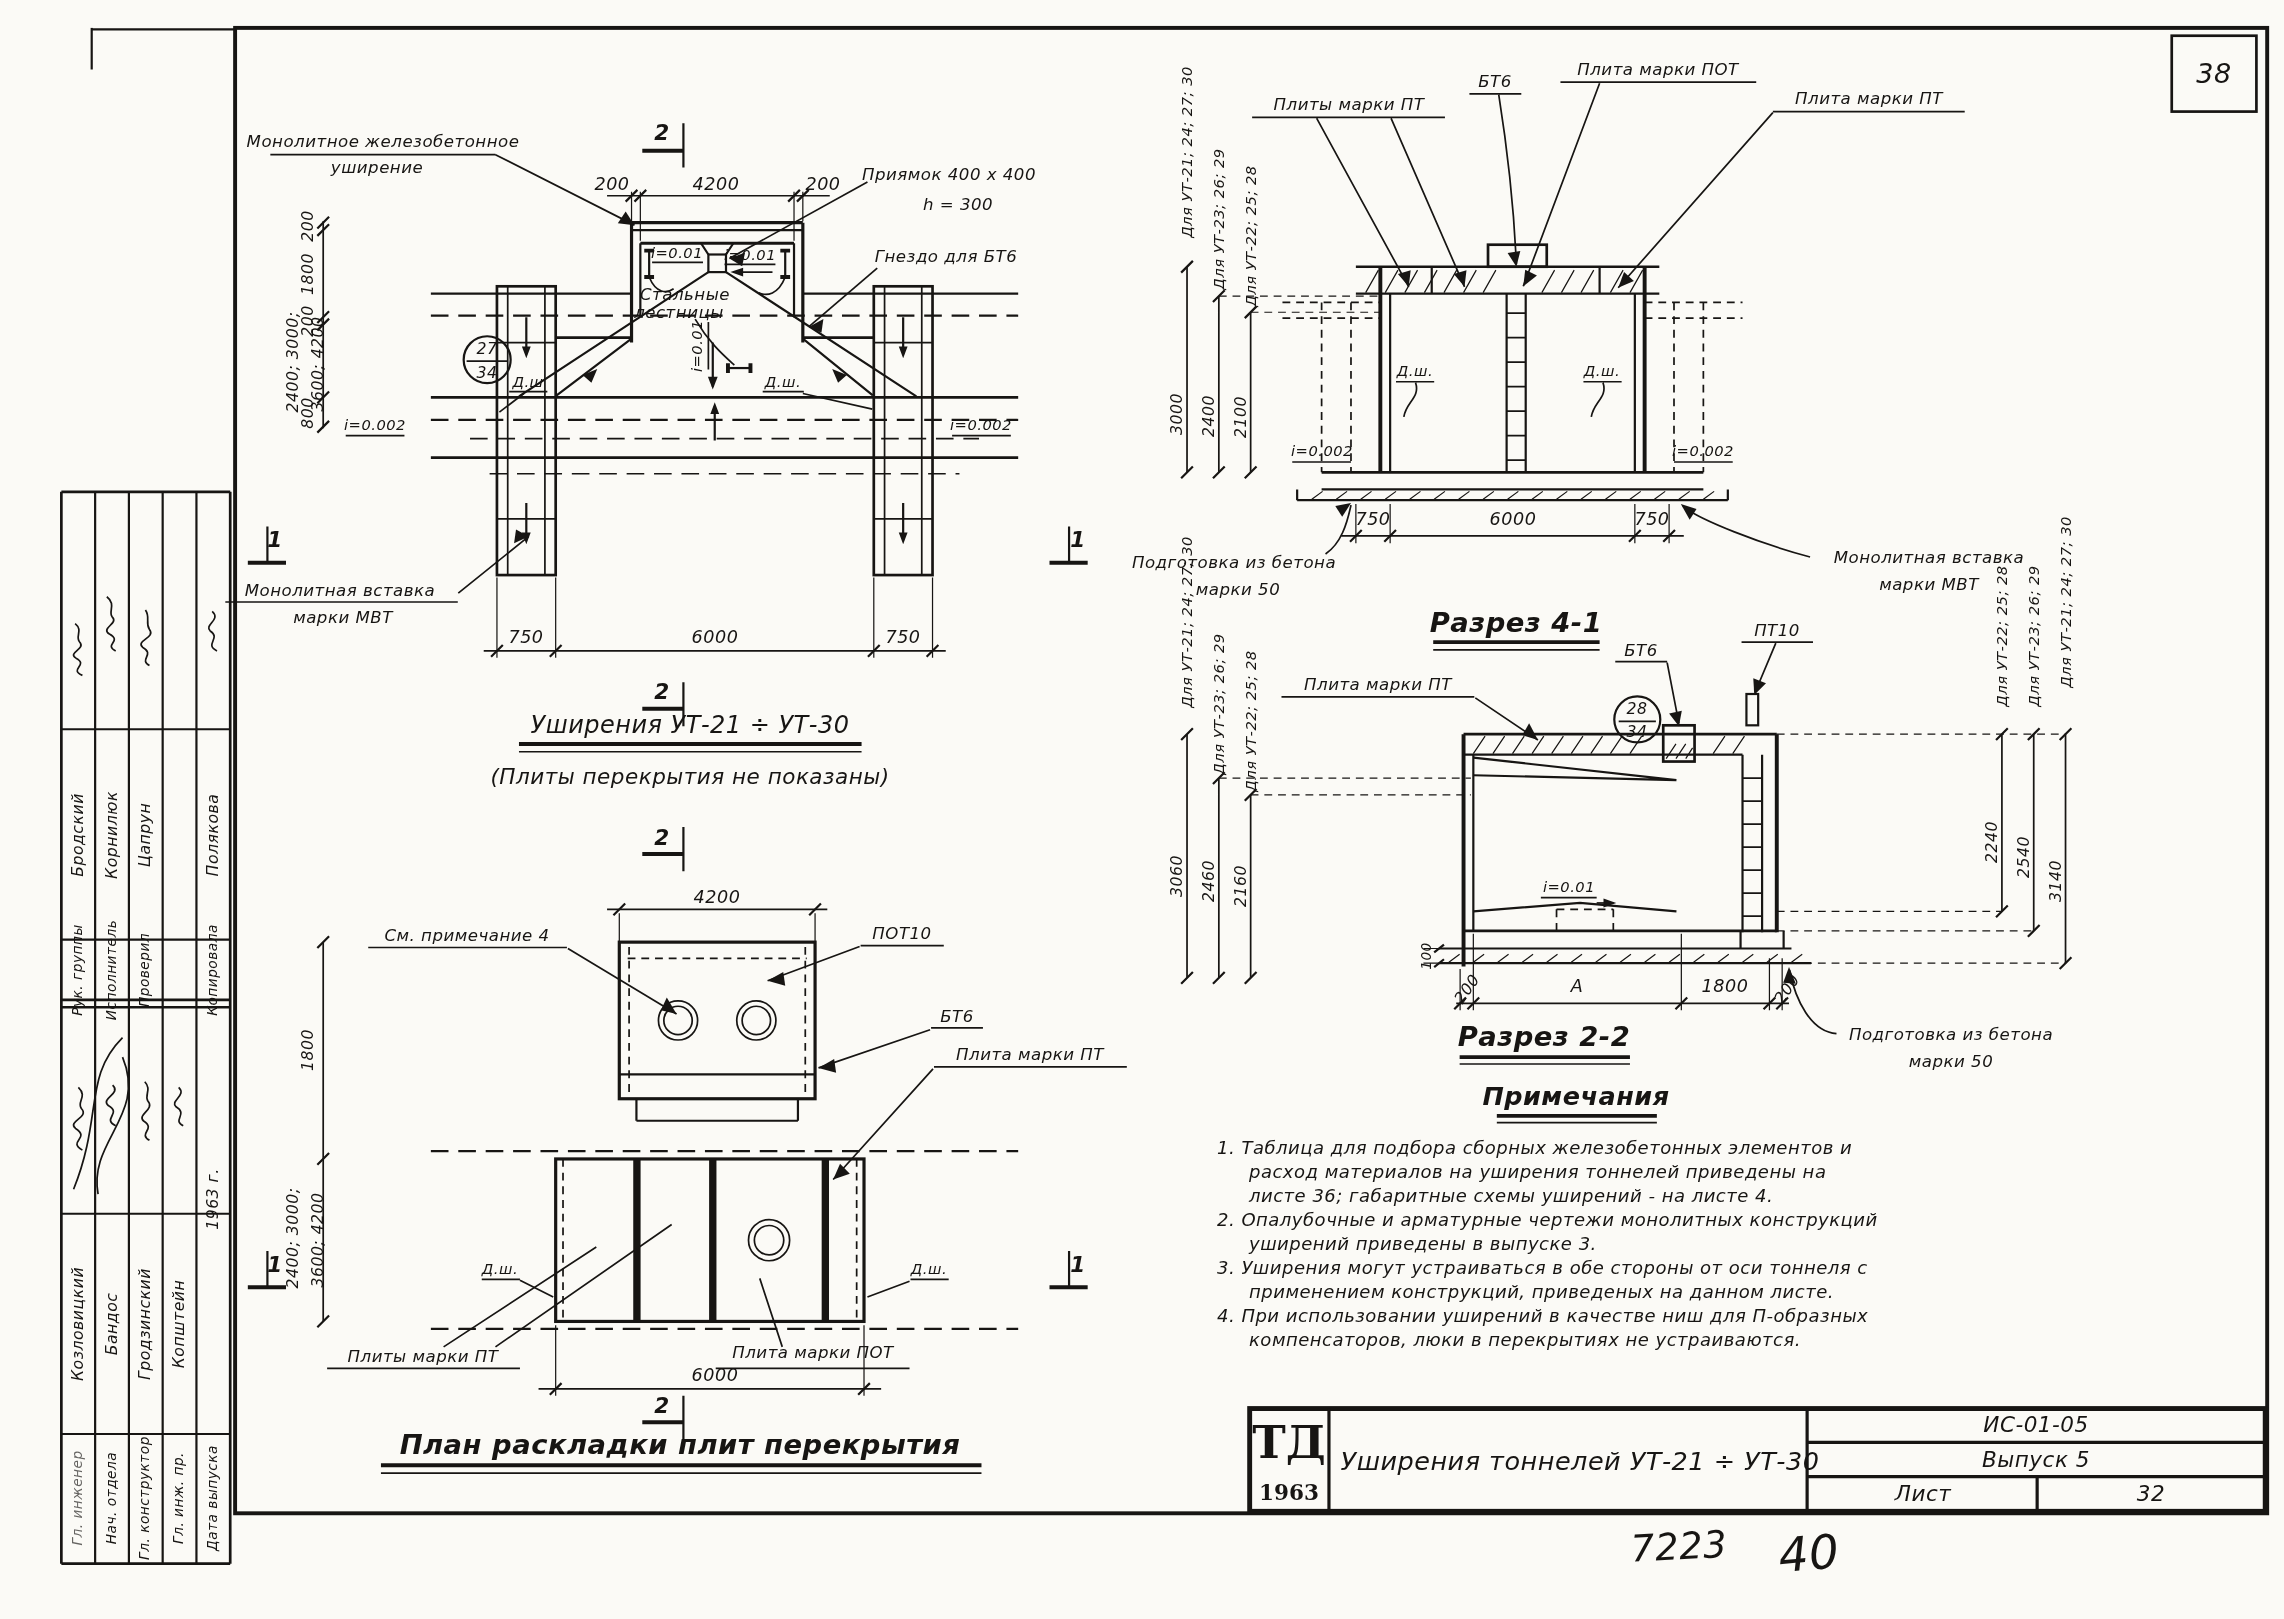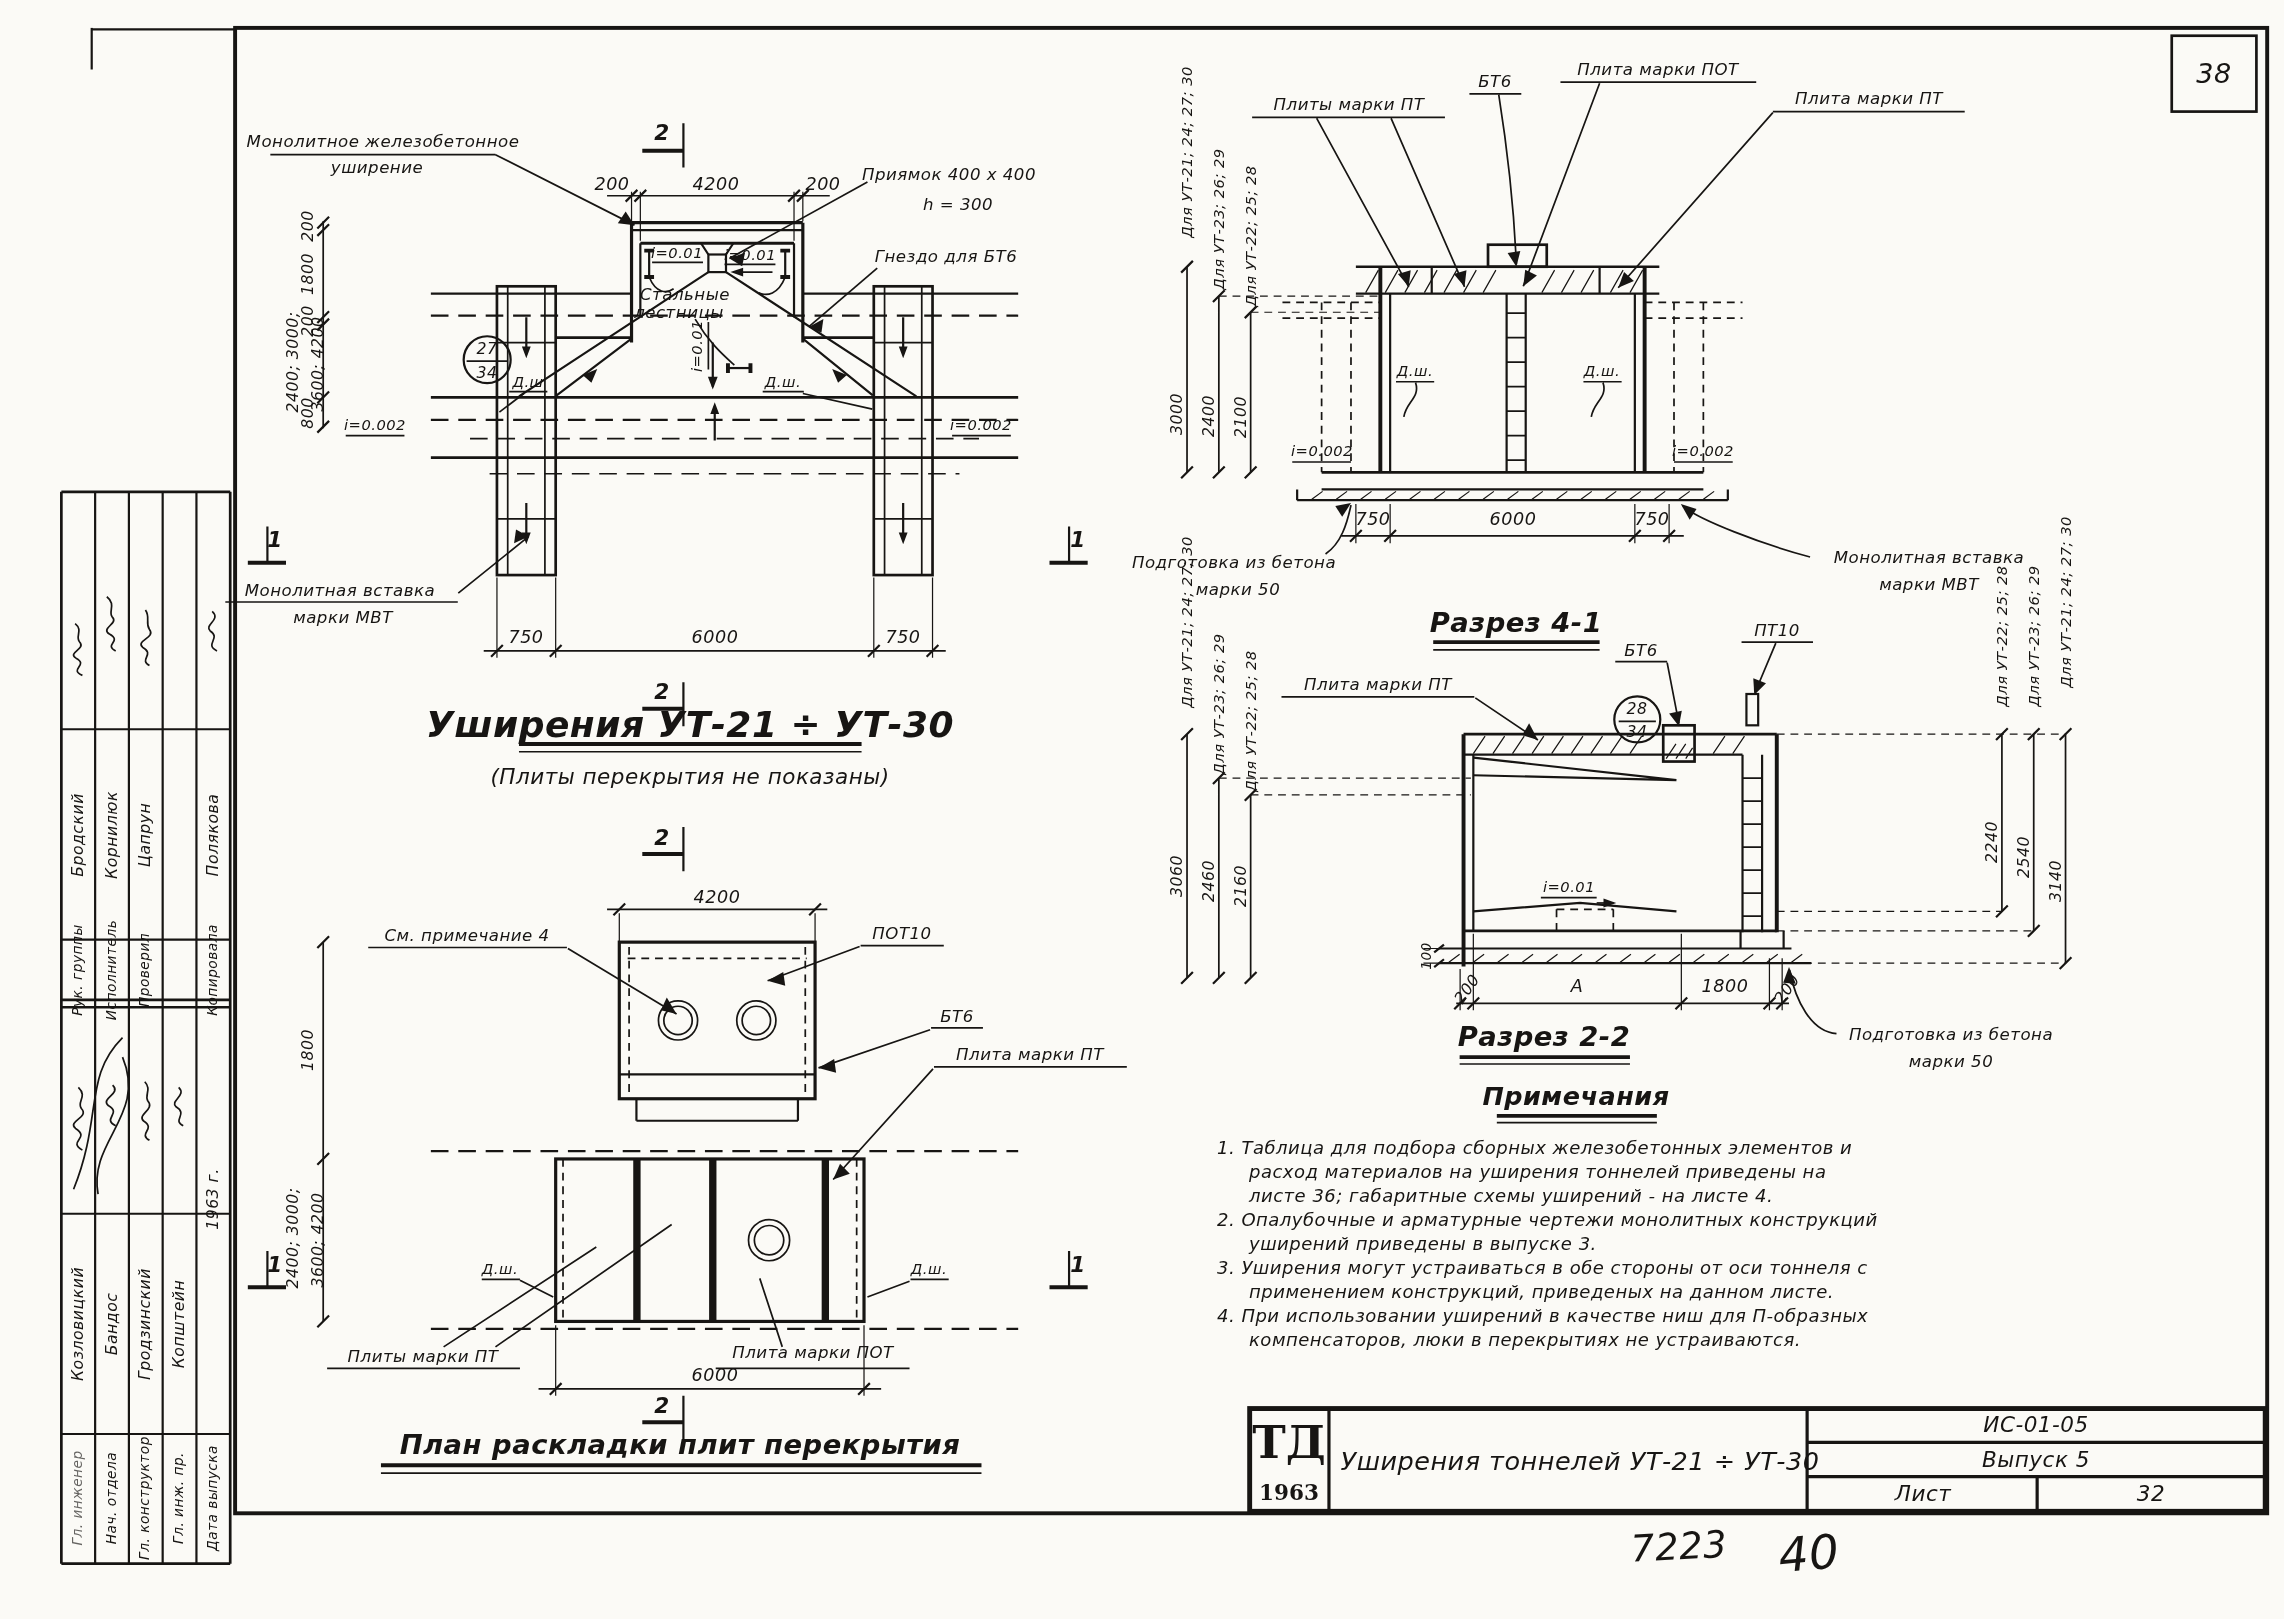--- a/index.html
+++ b/index.html
@@ -9,21 +9,21 @@
   svg.art *{stroke:#171513;fill:none;stroke-linecap:butt;}
   svg.art .f{fill:#171513;stroke:none;}
   .w2{stroke-width:2.5}.w3{stroke-width:3.5}.w4{stroke-width:4.5}.w5{stroke-width:5.5}
   .w6{stroke-width:6.5}.w7{stroke-width:8}.w9{stroke-width:10}.w14{stroke-width:15}
   .d{stroke-dasharray:36 20}.d2{stroke-dasharray:16 12}
   .lbl{position:absolute;font-style:italic;font-size:16.6px;line-height:1.12;white-space:nowrap;color:#171513;letter-spacing:0.5px;}
   .cc{transform:translate(-50%,-50%);}
   .cr{transform:translate(-50%,-50%) rotate(-90deg);}
   .s30{font-size:14.7px}.s28{font-size:13.7px}.s32{font-size:15.7px}.s36{font-size:17.6px}
   .s44{font-size:21.5px;font-weight:bold}.s52{font-size:25.5px}.s56{font-size:27.4px;font-weight:bold}
-  .s58{font-size:36px;font-weight:bold}.s72{font-size:27px}.s76{font-size:37px}.s96{font-size:47px}
+  .s58{font-size:24px;font-weight:normal}.s72{font-size:27px}.s76{font-size:37px}.s96{font-size:47px}
   .note{position:absolute;font-style:italic;font-size:18px;white-space:nowrap;letter-spacing:0.5px;}
   .logo{position:absolute;font-family:"DejaVu Serif",serif;font-weight:bold;}
 </style>
 </head>
 <body>
 
 <div class="page">
 
 <svg class="art" width="2284" height="1619" viewBox="0 0 4666 3308">
 

